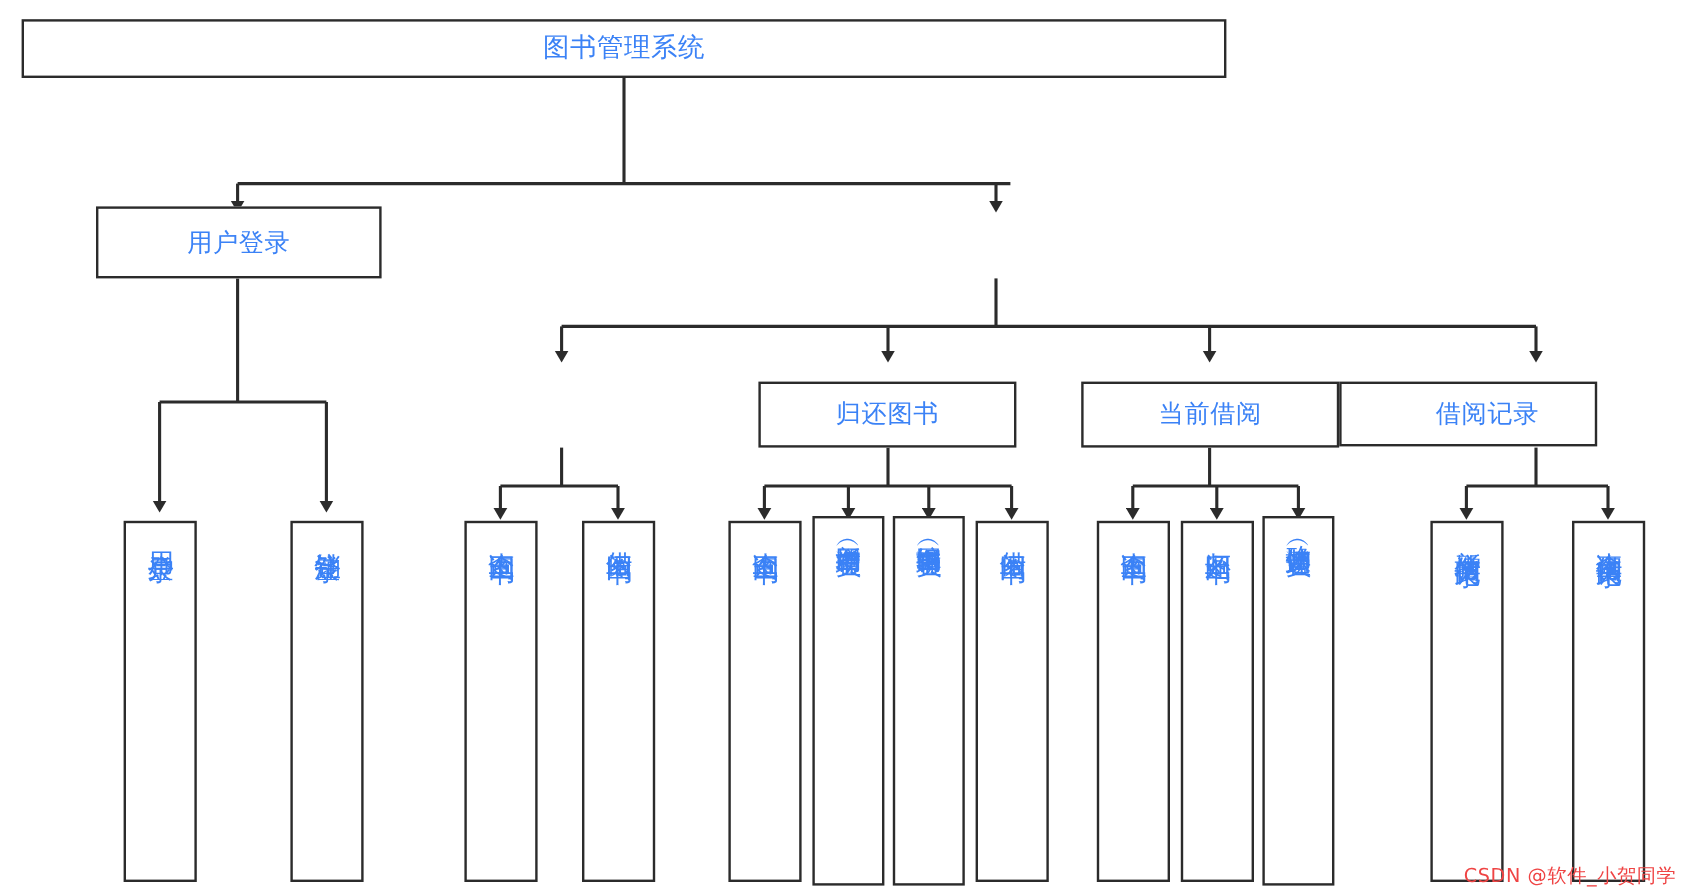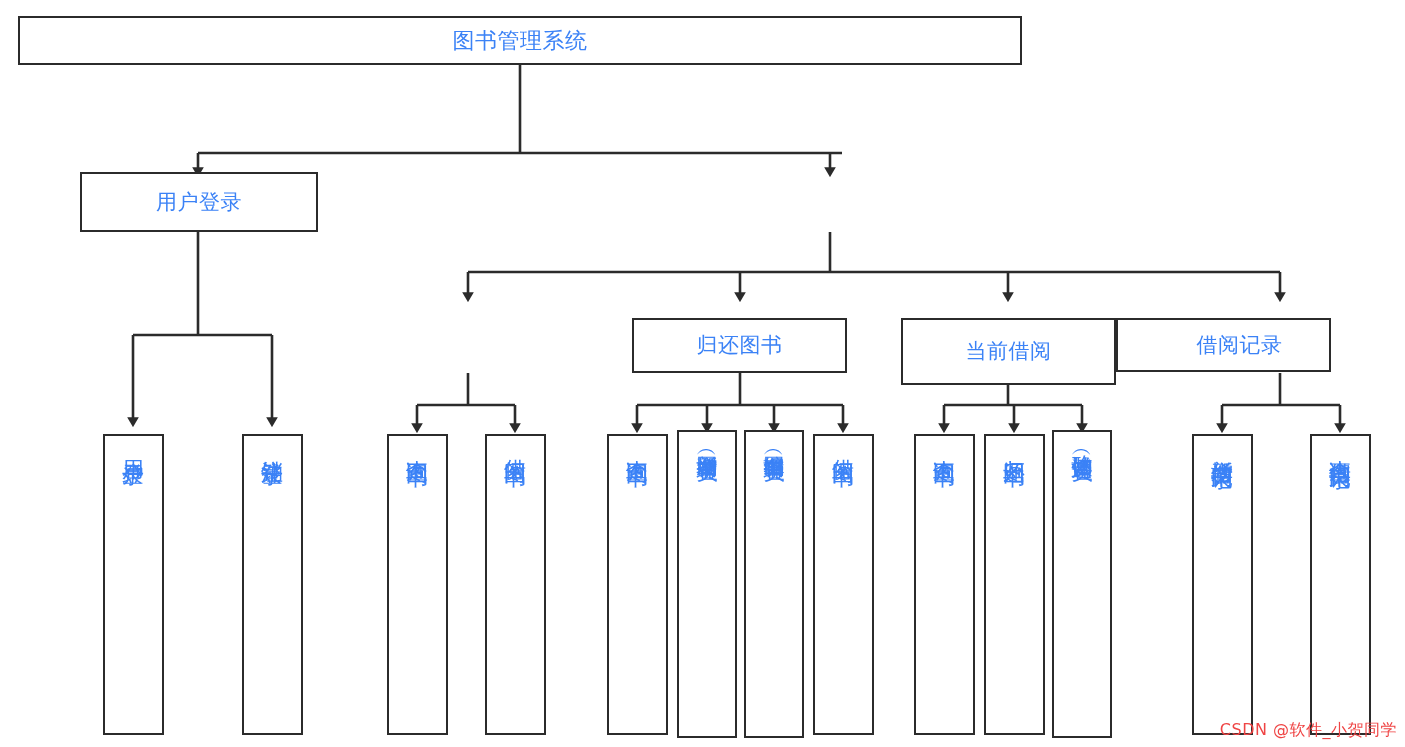--- a/index.html
+++ b/index.html
@@ -139,21 +139,21 @@
     <span class="label">图书管理系统</span>
   </div>
 
   <div class="node h" style="left:80px; top:172px; width:238px; height:60px;">
     <span class="label">用户登录</span>
   </div>
 
   <div class="node h" style="left:632px; top:318px; width:215px; height:55px;">
     <span class="label">归还图书</span>
   </div>
-  <div class="node h" style="left:901px; top:318px; width:215px; height:67px;">
+  <div class="node h" style="left:901px; top:318px; width:215px; height:55px;">
     <span class="label">当前借阅</span>
   </div>
   <div class="node h" style="left:1116px; top:318px; width:215px; height:54px;padding-left:32px;">
     <span class="label">借阅记录</span>
   </div>
 
   <div class="node v" style="left:103px; top:434px; width:61px; height:301px;">
     <span class="label">用户登录</span>
   </div>
   <div class="node v" style="left:242px; top:434px; width:61px; height:301px;">

